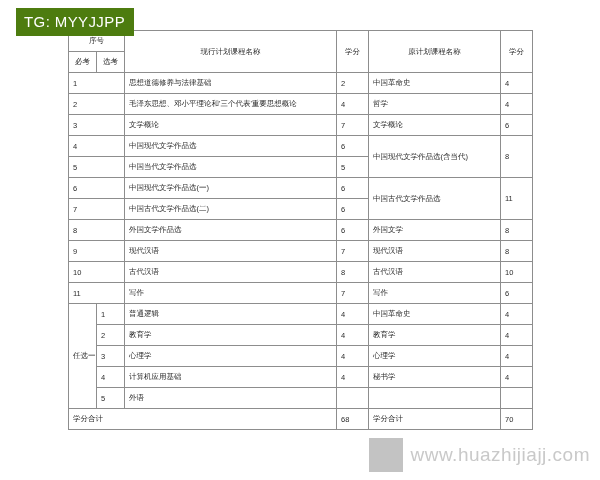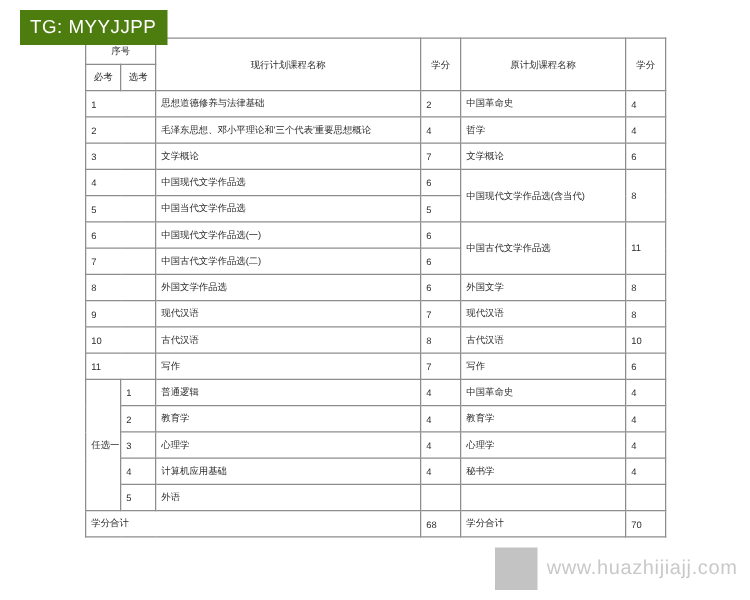--- a/index.html
+++ b/index.html
@@ -88,21 +88,21 @@
     gap: 7px;
     z-index: 4;
   }
   #wm-box {
     width: 34px;
     height: 34px;
     background: #b9b9b9;
     opacity: 0.85;
   }
   #wm-text {
-    font-size: 16px;
+    font-size: 19px;
     color: #c9c9c9;
     letter-spacing: 0.5px;
     white-space: nowrap;
   }
 </style>
 </head>
 <body>
 
 <div id="tag-badge">
   <span>TG: MYYJJPP</span>

